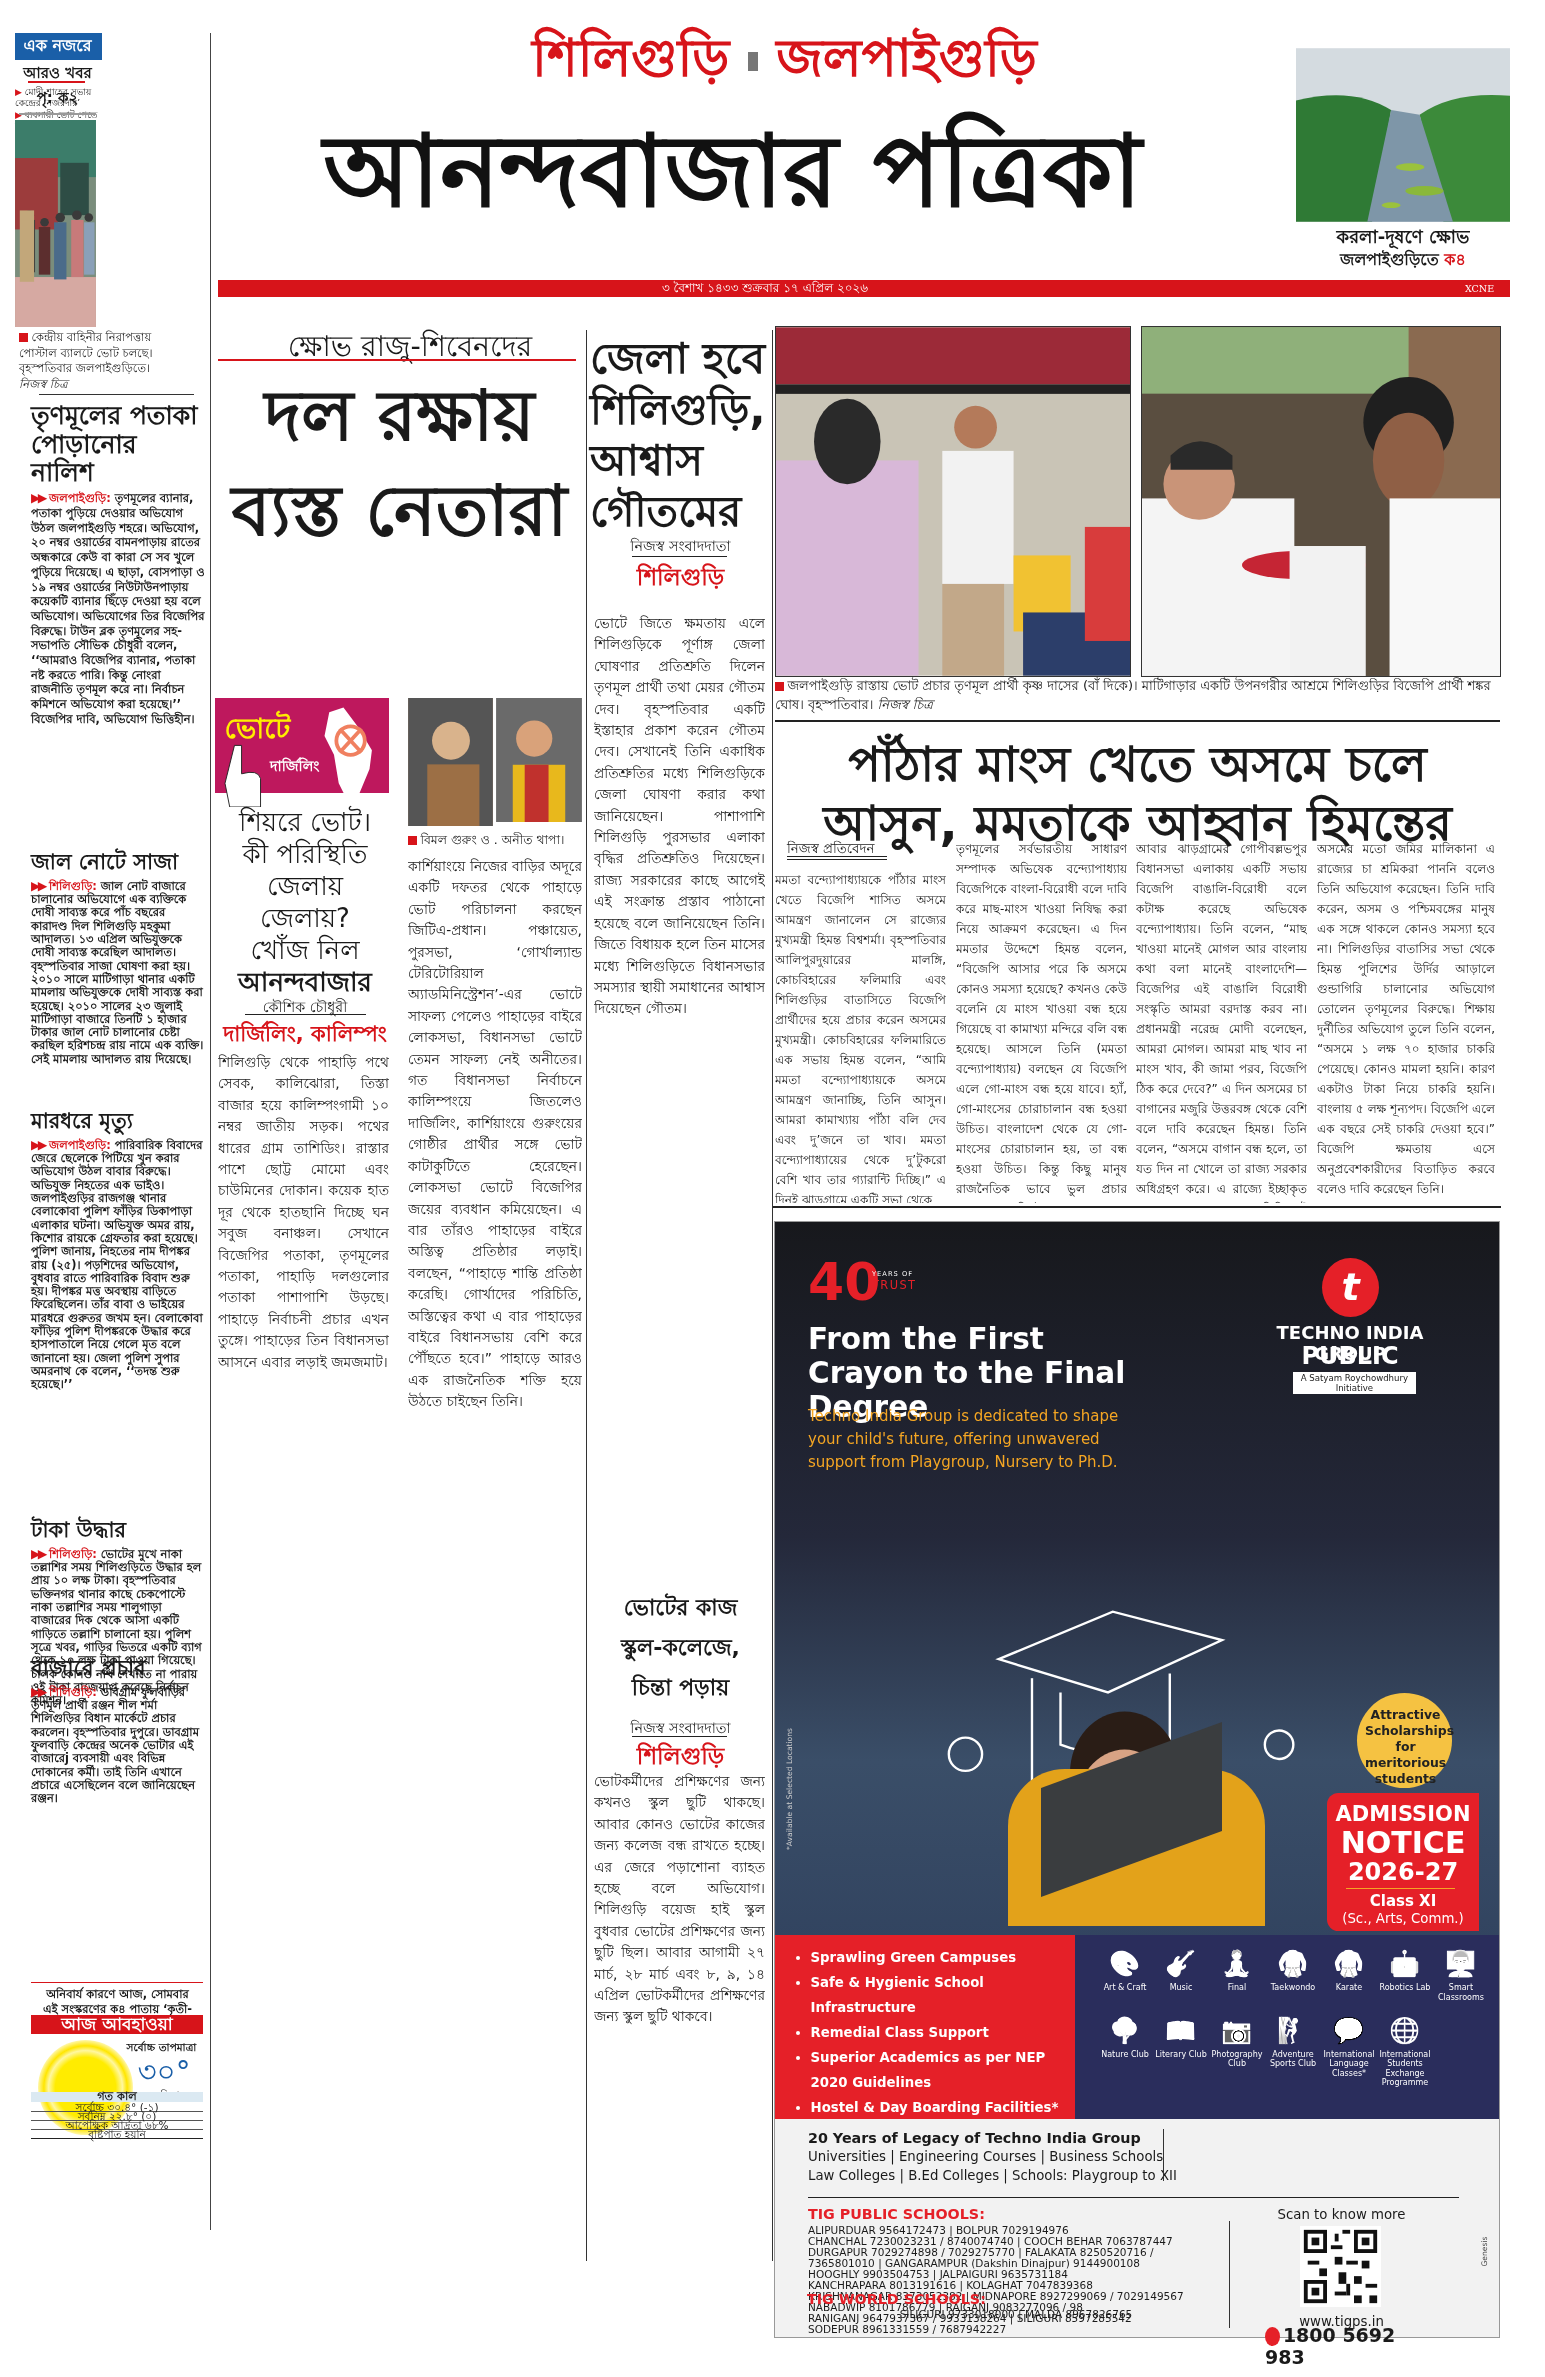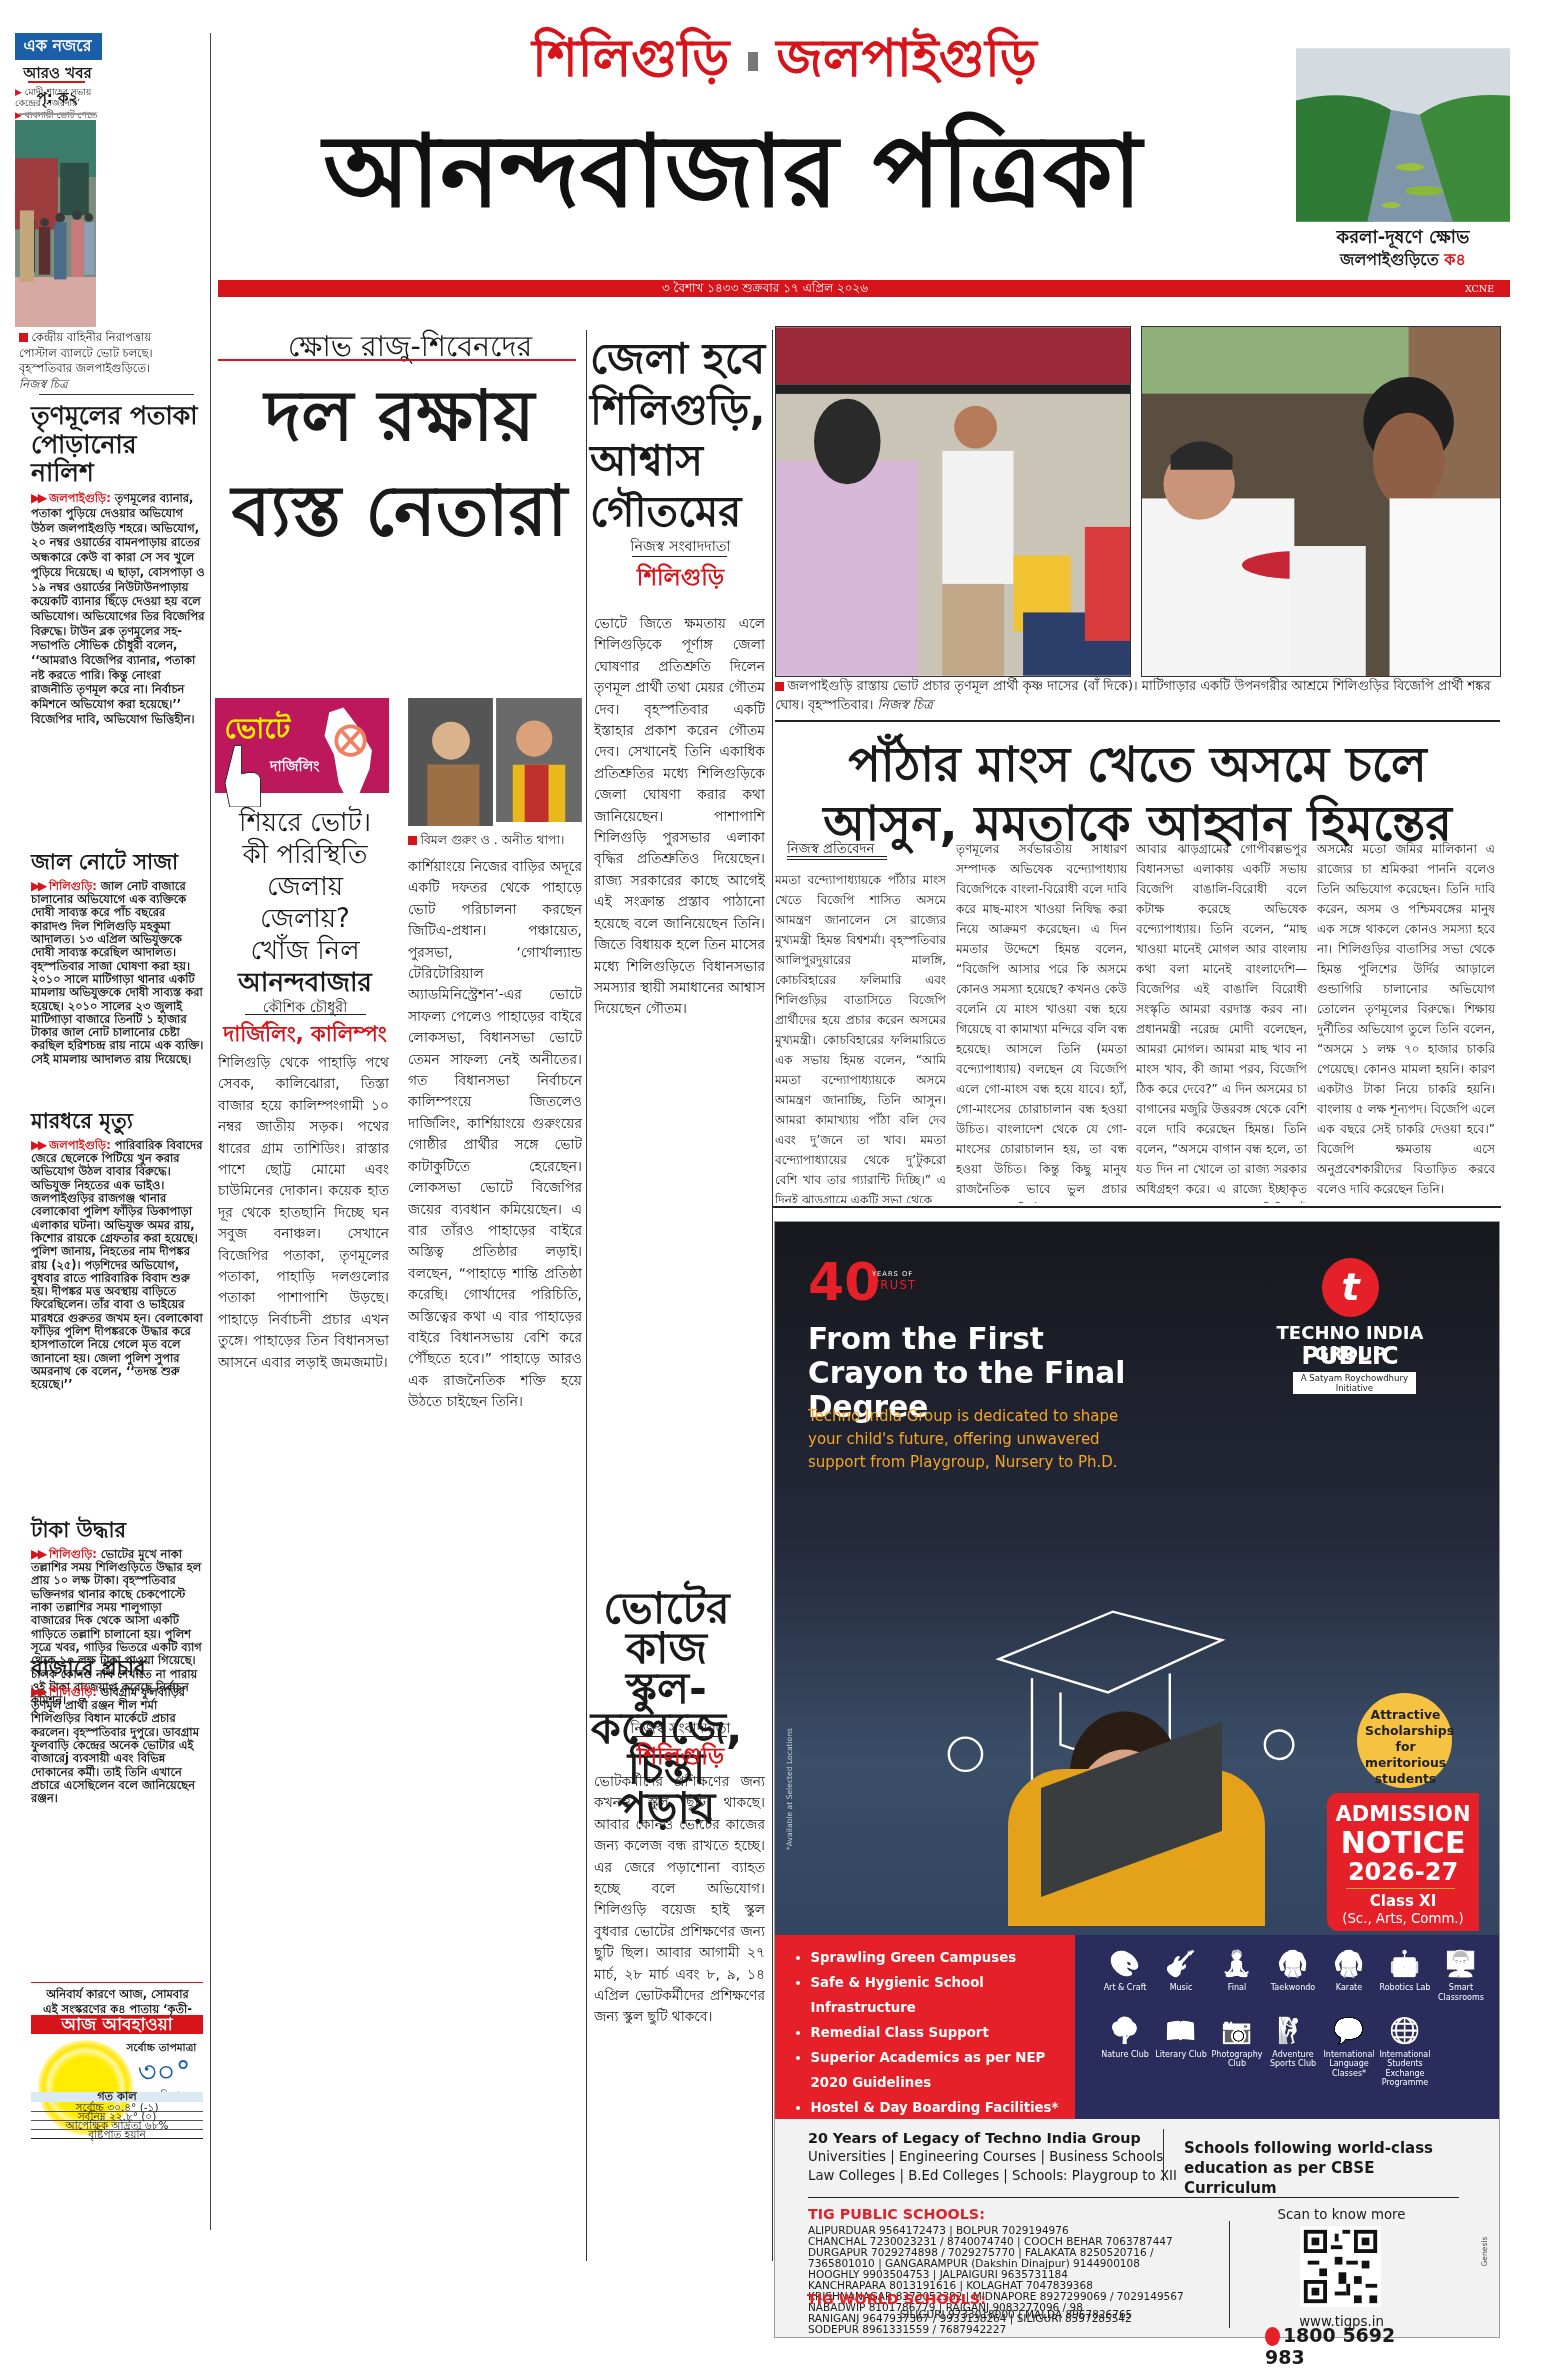--- a/index.html
+++ b/index.html
@@ -200,21 +200,21 @@
   <div>জেলা হবে</div>
   <div>শিলিগুড়ি,</div>
   <div>আশ্বাস</div>
   <div>গৌতমের</div>
 </div>
 <div class="abs" style="left:590px;top:535px;width:181px;text-align:center;font-size:14.3px;">নিজস্ব সংবাদদাতা</div>
 <div class="abs" style="left:632px;top:556px;width:95px;height:1.4px;background:#222;"></div>
 <div class="abs" style="left:590px;top:559px;width:181px;text-align:center;font-size:23px;font-weight:bold;color:#d7141a;">শিলিগুড়ি</div>
 <div class="abs body-text" style="left:594px;top:613px;width:171px;height:951px;overflow:hidden;">ভোটে জিতে ক্ষমতায় এলে শিলিগুড়িকে পূর্ণাঙ্গ জেলা ঘোষণার প্রতিশ্রুতি দিলেন তৃণমূল প্রার্থী তথা মেয়র গৌতম দেব। বৃহস্পতিবার একটি ইস্তাহার প্রকাশ করেন গৌতম দেব। সেখানেই তিনি একাধিক প্রতিশ্রুতির মধ্যে শিলিগুড়িকে জেলা ঘোষণা করার কথা জানিয়েছেন। পাশাপাশি শিলিগুড়ি পুরসভার এলাকা বৃদ্ধির প্রতিশ্রুতিও দিয়েছেন। রাজ্য সরকারের কাছে আগেই এই সংক্রান্ত প্রস্তাব পাঠানো হয়েছে বলে জানিয়েছেন তিনি। জিতে বিধায়ক হলে তিন মাসের মধ্যে শিলিগুড়িতে বিধানসভার সমস্যার স্থায়ী সমাধানের আশ্বাস দিয়েছেন গৌতম।</div>
 
-<div class="abs" style="left:576px;top:1588px;width:181px;text-align:center;font-size:43px;font-weight:bold;line-height:40px;">
+<div class="abs" style="left:590px;top:1588px;width:181px;text-align:center;font-size:22px;font-weight:bold;line-height:40px;">
   <div>ভোটের কাজ</div>
   <div>স্কুল-কলেজে,</div>
   <div>চিন্তা পড়ায়</div>
 </div>
 <div class="abs" style="left:590px;top:1717px;width:181px;text-align:center;font-size:14.3px;">নিজস্ব সংবাদদাতা</div>
 <div class="abs" style="left:632px;top:1736px;width:95px;height:1.4px;background:#222;"></div>
 <div class="abs" style="left:590px;top:1738px;width:181px;text-align:center;font-size:23px;font-weight:bold;color:#d7141a;">শিলিগুড়ি</div>
 <div class="abs body-text" style="left:594px;top:1771px;width:171px;height:480px;overflow:hidden;">ভোটকর্মীদের প্রশিক্ষণের জন্য কখনও স্কুল ছুটি থাকছে। আবার কোনও ভোটের কাজের জন্য কলেজ বন্ধ রাখতে হচ্ছে। এর জেরে পড়াশোনা ব্যাহত হচ্ছে বলে অভিযোগ। শিলিগুড়ি বয়েজ হাই স্কুল বুধবার ভোটের প্রশিক্ষণের জন্য ছুটি ছিল। আবার আগামী ২৭ মার্চ, ২৮ মার্চ এবং ৮, ৯, ১৪ এপ্রিল ভোটকর্মীদের প্রশিক্ষণের জন্য স্কুল ছুটি থাকবে।</div>
 
 <div class="photo" style="left:775px;top:326px;width:354px;height:349px;">
@@ -370,21 +370,20 @@
         <div>International Students Exchange Programme</div>
       </div>
     </div>
 </div>
 
 <div class="abs" style="left:774px;top:2119px;width:724px;height:218px;background:#f2f2f2;border:0.5px solid #999;border-top:none;">
   <div style="position:absolute;left:33px;top:10.5px;font-size:14.3px;font-weight:bold;">20 Years of Legacy of Techno India Group</div>
   <div style="position:absolute;left:33px;top:30px;font-size:13.3px;">Universities | Engineering Courses | Business Schools</div>
   <div style="position:absolute;left:33px;top:49px;font-size:13.3px;">Law Colleges | B.Ed Colleges | Schools: Playgroup to XII</div>
   <div style="position:absolute;left:388px;top:9.5px;width:1px;height:52px;background:#333;"></div>
-  <div style="position:absolute;left:409px;top:19px;width:266px;font-size:15px;font-weight:bold;line-height:20px;">Schools following world-class education as per CBSE Curriculum</div>
   <div style="position:absolute;left:33px;top:78px;width:651px;height:1px;background:#222;"></div>
   <div style="position:absolute;left:33px;top:87px;font-size:14.3px;font-weight:bold;color:#e52028;">TIG PUBLIC SCHOOLS:</div>
   <div style="position:absolute;left:33px;top:106px;width:418px;font-size:10.5px;line-height:11px;">
     <div>ALIPURDUAR 9564172473 | BOLPUR 7029194976</div>
     <div>CHANCHAL 7230023231 / 8740074740 | COOCH BEHAR 7063787447</div>
     <div>DURGAPUR 7029274898 / 7029275770 | FALAKATA 8250520716 /</div>
     <div>7365801010 | GANGARAMPUR (Dakshin Dinajpur) 9144900108</div>
     <div>HOOGHLY 9903504753 | JALPAIGURI 9635731184</div>
     <div>KANCHRAPARA 8013191616 | KOLAGHAT 7047839368</div>
     <div>KRISHNANAGAR 8373052382 | MIDNAPORE 8927299069 / 7029149567</div>

